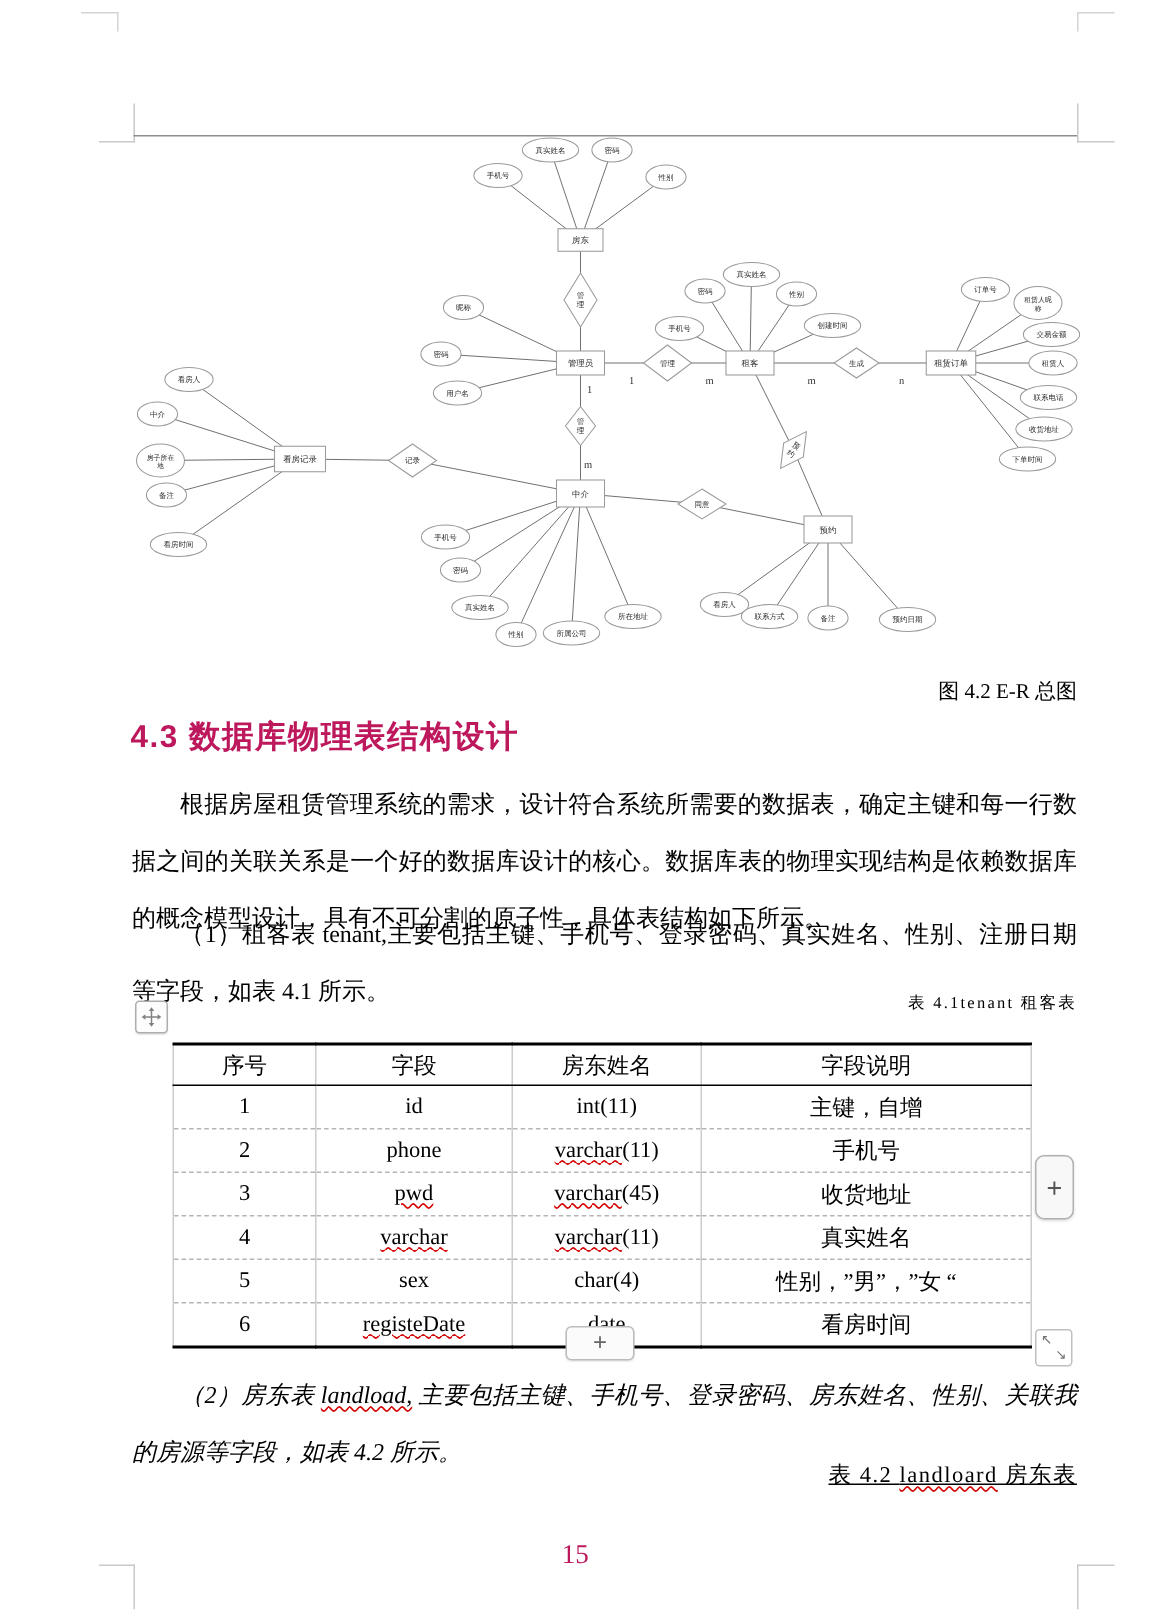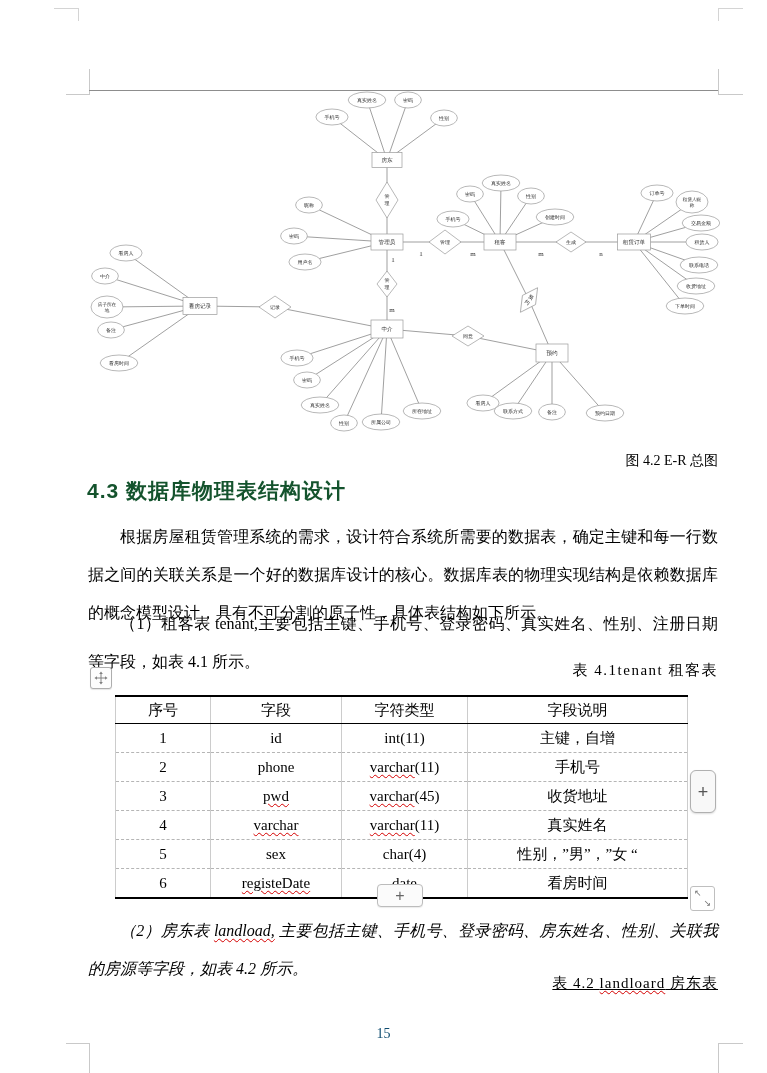--- a/index.html
+++ b/index.html
@@ -24,25 +24,25 @@
   svg text{font-family:"Liberation Sans","DejaVu Sans",sans-serif;fill:#2a2a2a;}
   .elabel{font-size:5.6px;}
   .albl{font-size:5px;}
   .albl2{font-size:4.6px;}
   .rlabel{font-size:5px;}
   .card{font-size:7px;fill:#333;font-family:"Liberation Serif","DejaVu Serif",serif;}
 
   
   .caption{position:absolute;left:88px;width:630px;text-align:right;margin:0;}
   .fig-caption{top:452px;font-size:14px;}
-  .tbl-caption1{top:661px;font-size:15px;letter-spacing:1.5px;}
+  .tbl-caption1{top:661px;font-size:11px;letter-spacing:1.5px;}
   .tbl-caption2{top:974px;font-size:15px;letter-spacing:1px;text-decoration:underline;}
   .heading{position:absolute;left:87px;top:477px;margin:0;
            font-family:"Liberation Sans","DejaVu Sans",sans-serif;
-           font-size:21px;font-weight:700;letter-spacing:1px;color:#14532d;}
+           font-size:21px;font-weight:700;letter-spacing:1px;color:#be185d;}
   .para{position:absolute;left:88px;width:630px;margin:0;font-size:16px;
         line-height:38px;text-align:justify;text-indent:2em;}
   #para1{top:518px;}
   #item1{top:605px;}
   #item2{top:912px;font-style:italic;}
   .sp{text-decoration-line:underline;text-decoration-style:wavy;
       text-decoration-color:#d40000;text-decoration-thickness:1px;text-underline-offset:2px;}
 
   
   .dtable{position:absolute;left:115px;top:695px;width:572px;border-collapse:collapse;
@@ -64,21 +64,21 @@
   .add-col{position:absolute;left:690px;top:770px;width:26px;height:43px;border:1px solid #b0b0b0;
           border-radius:6px;background:#f8f8f8;color:#555;font-size:18px;line-height:1;
           box-shadow:0 1px 2px rgba(0,0,0,.14);padding:0;}
   .resize-btn{position:absolute;left:690px;top:886px;width:25px;height:25px;border:1px solid #bfbfbf;
           border-radius:3px;background:#fff;color:#737373;font-size:9px;padding:0;}
   .resize-btn span{position:absolute;line-height:1;}
   .rnw{left:3px;top:2px;}
   .rse{right:3px;bottom:2px;}
 
   .page-number{position:absolute;top:1026px;left:0;width:100%;text-align:center;
-          font-size:14px;color:#0c4a6e;}
+          font-size:18px;color:#be185d;}
 </style>
 </head>
 <body>
 
 <div class="cm" id="cm-ptl"></div>
 <div class="cm" id="cm-ptr"></div>
 <div class="cm" id="cm-tl"></div>
 <div class="cm" id="cm-tr"></div>
 <div class="cm" id="cm-bl"></div>
 <div class="cm" id="cm-br"></div>
@@ -351,21 +351,21 @@
   <colgroup>
       <col style="width:95px">
       <col style="width:131px">
       <col style="width:126px">
       <col style="width:220px">
     </colgroup>
   <thead>
     <tr>
       <th>序号</th>
       <th>字段</th>
-      <th>字符类型</th>
+      <th>房东姓名</th>
       <th>字段说明</th>
     </tr>
   </thead>
   <tbody>
       <tr>
         <td><span>1</span></td>
         <td><span>id</span></td>
         <td><span>int(11)</span></td>
         <td><span>主键，自增</span></td>
       </tr>

